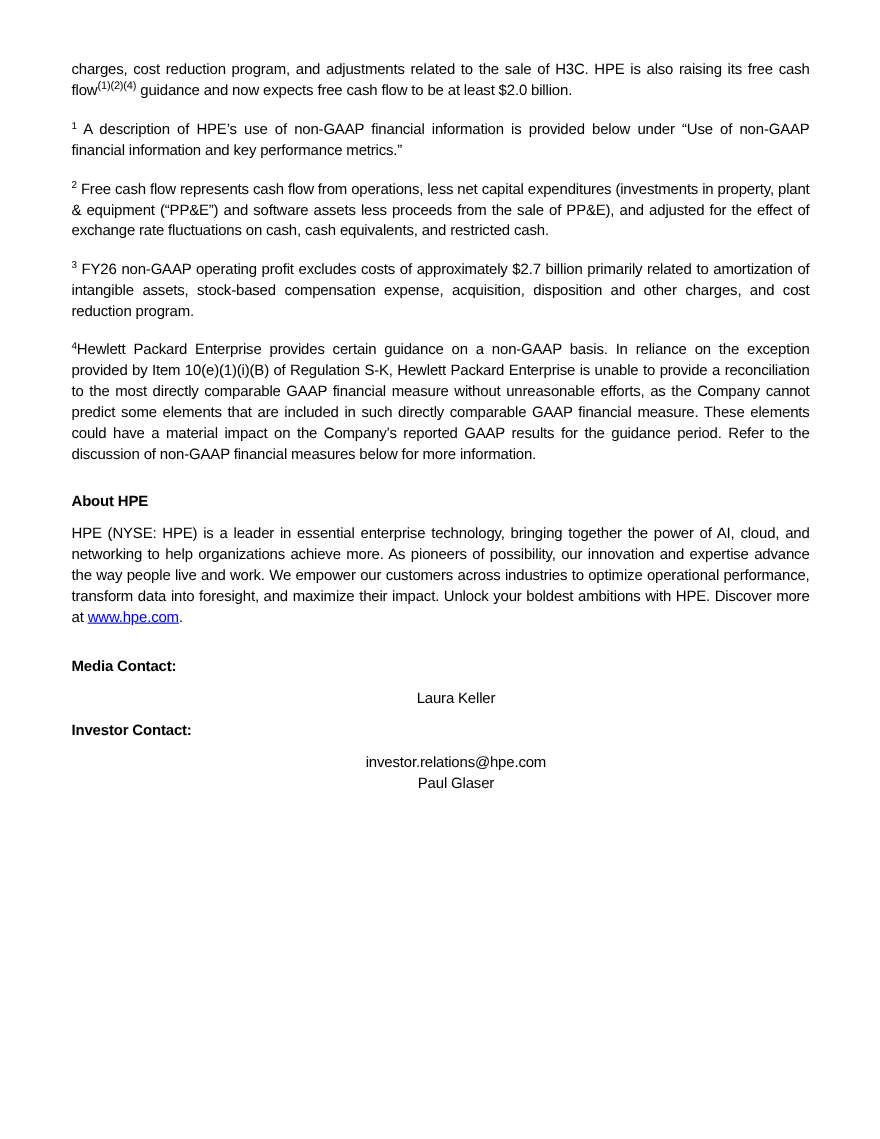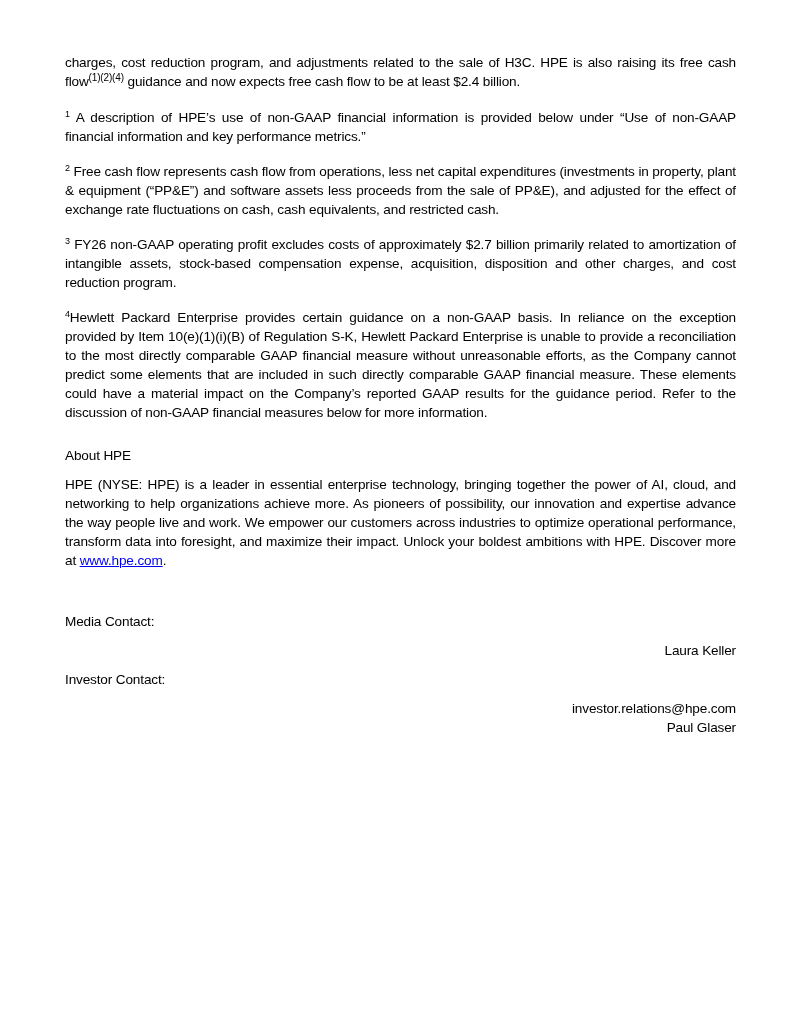--- a/index.html
+++ b/index.html
@@ -34,40 +34,40 @@
       font-size: 10px;
       line-height: 0;
       vertical-align: 5px;
     }
     .fn sup { font-size: 9px; }
     .fn-last { margin-bottom: 24px; }
     h3 {
       margin: 0 0 10px 0;
       font-size: 13.6px;
       line-height: 19px;
-      font-weight: normal;
+      font-weight: bold;
     }
-    .about { margin-bottom: 42px; }
+    .about { margin-bottom: 26px; }
     a.link {
       color: #0000ee;
       text-decoration: underline;
     }
     .contact-block { margin-bottom: 10px; }
     .contact-line {
       display: block;
-      text-align: right;
+      text-align: center;
       margin-left: 28px;
     }
   </style>
 </head>
 <body>
 
 <div class="page">
 
-  <p class="p-intro"><span>charges, cost reduction program, and adjustments related to the sale of H3C. HPE is also raising its free cash flow</span><sup>(1)(2)(4)</sup><span> guidance and now expects free cash flow to be at least $2.4 billion.</span></p>
+  <p class="p-intro"><span>charges, cost reduction program, and adjustments related to the sale of H3C. HPE is also raising its free cash flow</span><sup>(1)(2)(4)</sup><span> guidance and now expects free cash flow to be at least $2.0 billion.</span></p>
 
   <p class="fn"><sup>1</sup><span> A description of HPE’s use of non-GAAP financial information is provided below under “Use of non-GAAP financial information and key performance metrics.”</span></p>
 
   <p class="fn"><sup>2</sup><span> Free cash flow represents cash flow from operations, less net capital expenditures (investments in property, plant &amp; equipment (“PP&amp;E”) and software assets less proceeds from the sale of PP&amp;E), and adjusted for the effect of exchange rate fluctuations on cash, cash equivalents, and restricted cash.</span></p>
 
   <p class="fn"><sup>3</sup><span> FY26 non-GAAP operating profit excludes costs of approximately $2.7 billion primarily related to amortization of intangible assets, stock-based compensation expense, acquisition, disposition and other charges, and cost reduction program.</span></p>
 
   <p class="fn fn-last"><sup>4</sup><span>Hewlett Packard Enterprise provides certain guidance on a non-GAAP basis. In reliance on the exception provided by Item 10(e)(1)(i)(B) of Regulation S-K, Hewlett Packard Enterprise is unable to provide a reconciliation to the most directly comparable GAAP financial measure without unreasonable efforts, as the Company cannot predict some elements that are included in such directly comparable GAAP financial measure. These elements could have a material impact on the Company’s reported GAAP results for the guidance period. Refer to the discussion of non-GAAP financial measures below for more information.</span></p>
 
   <h3>About HPE</h3>

